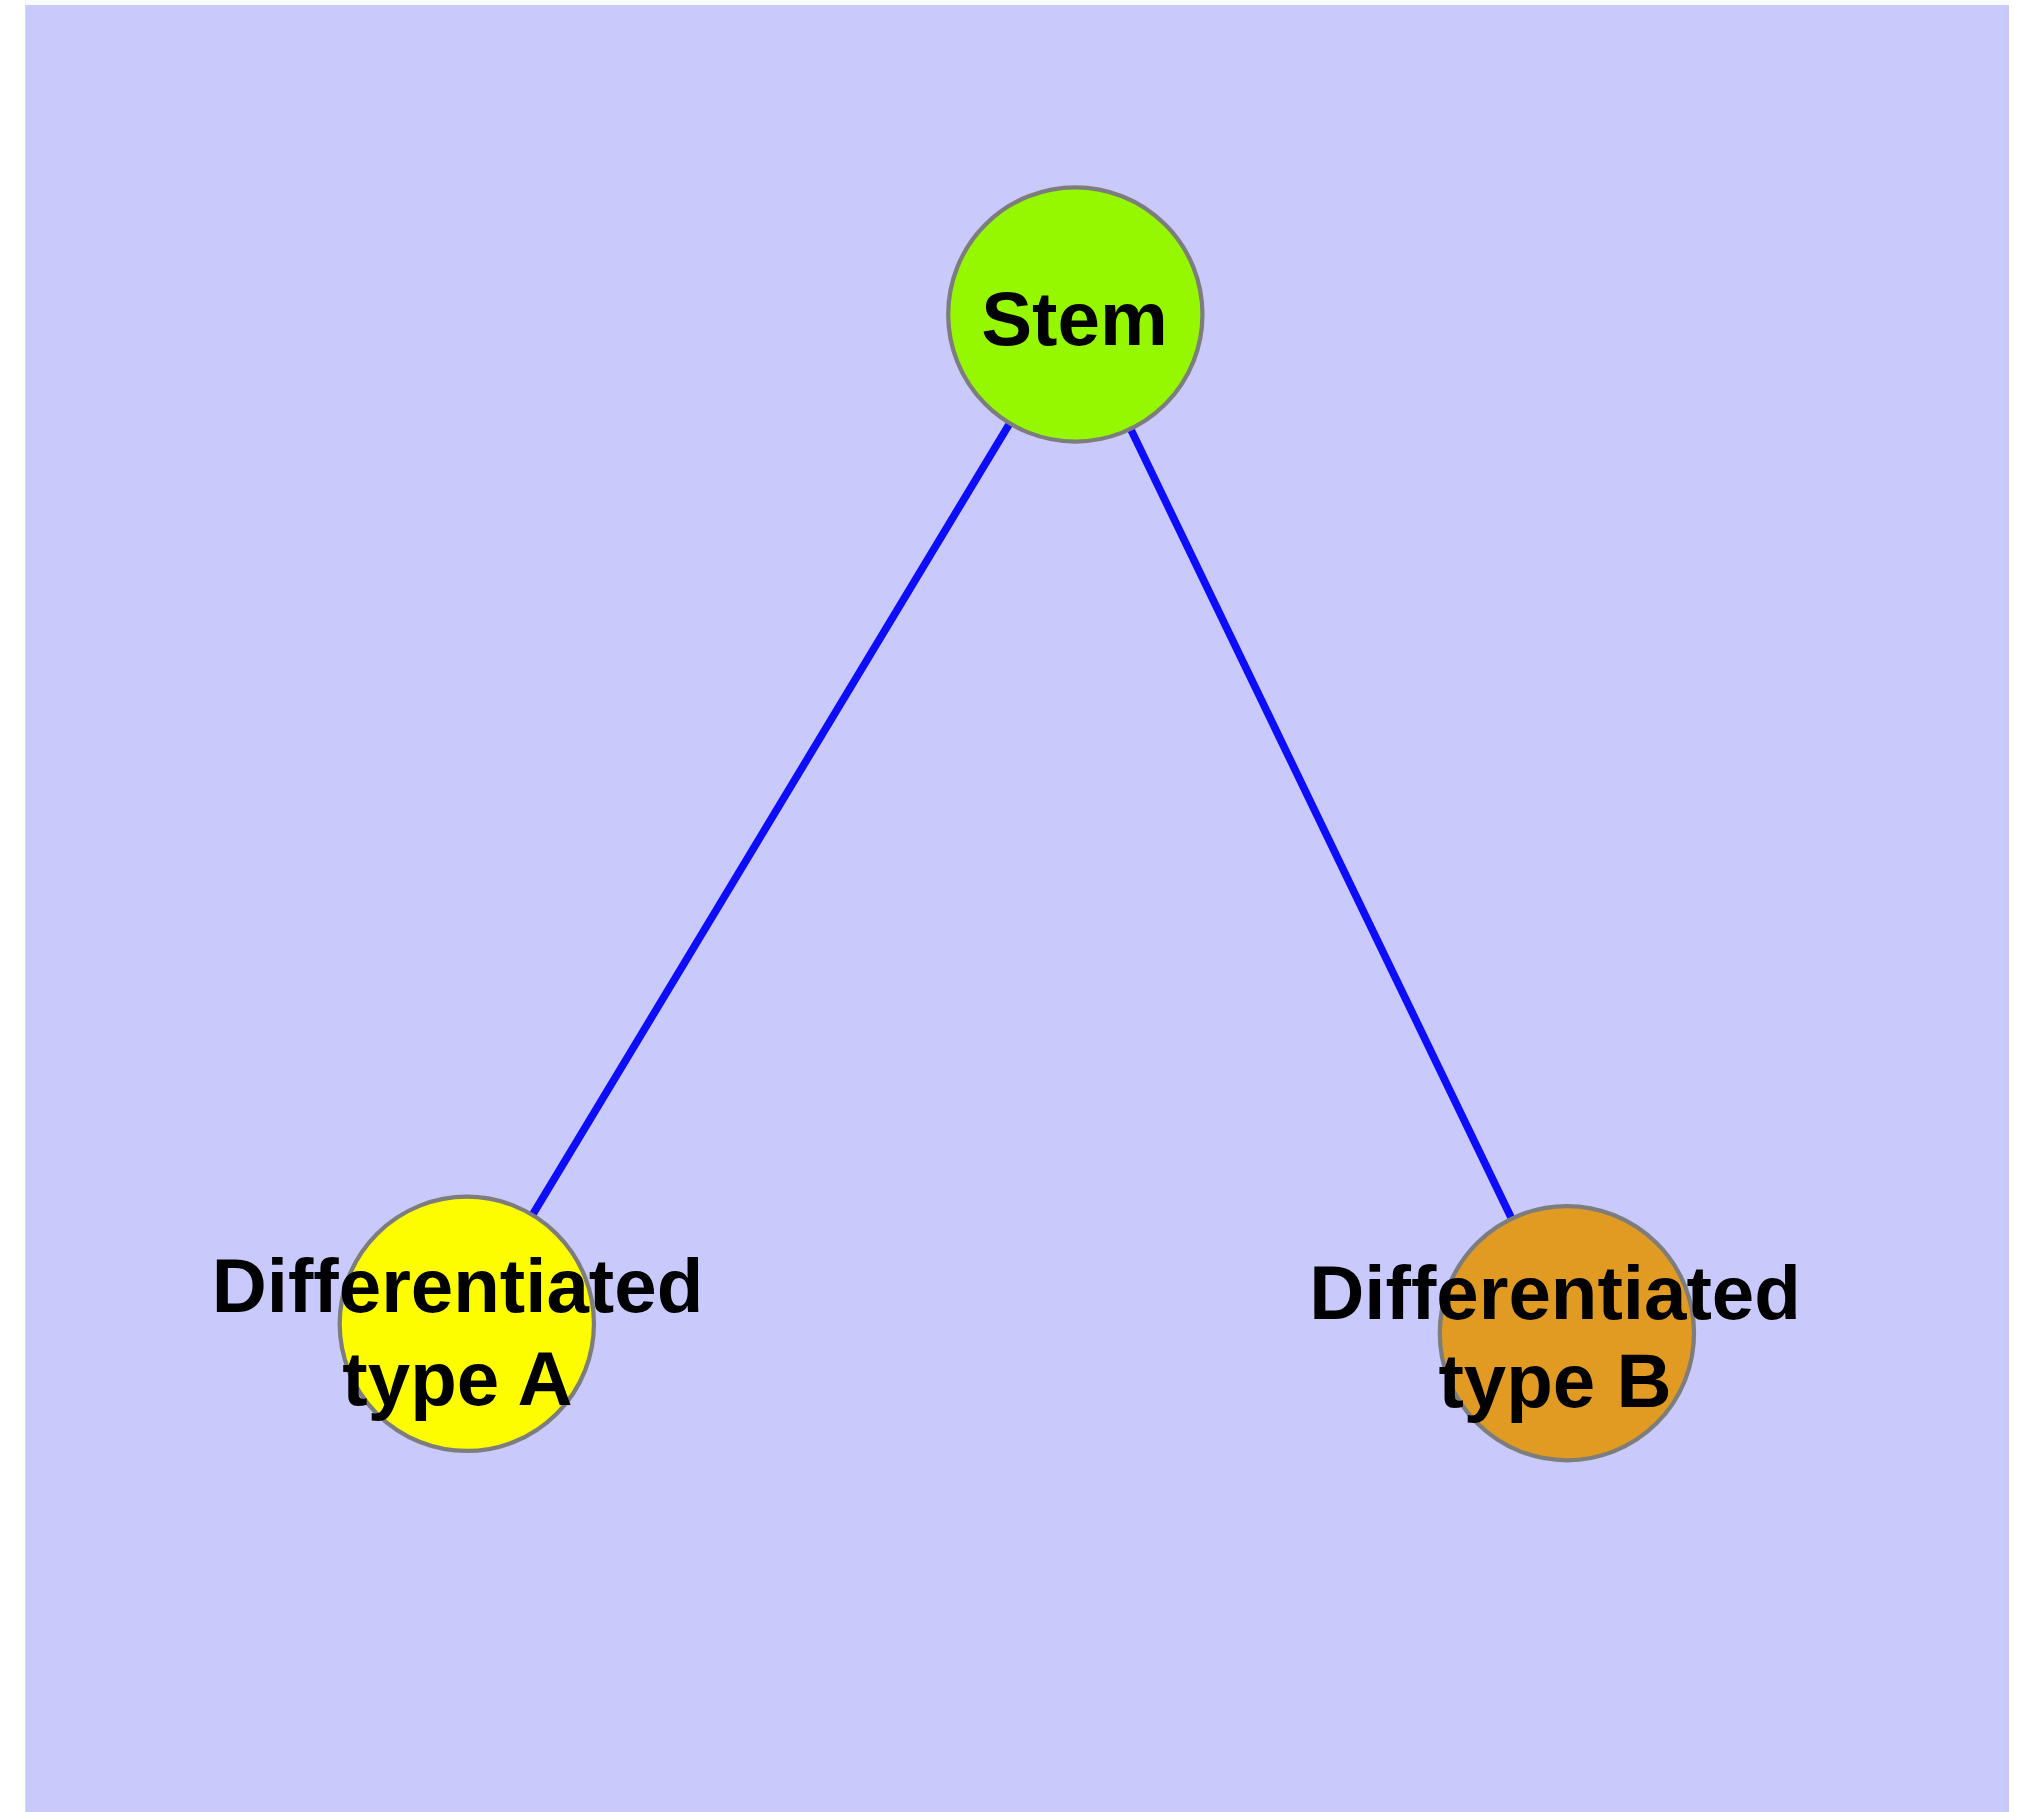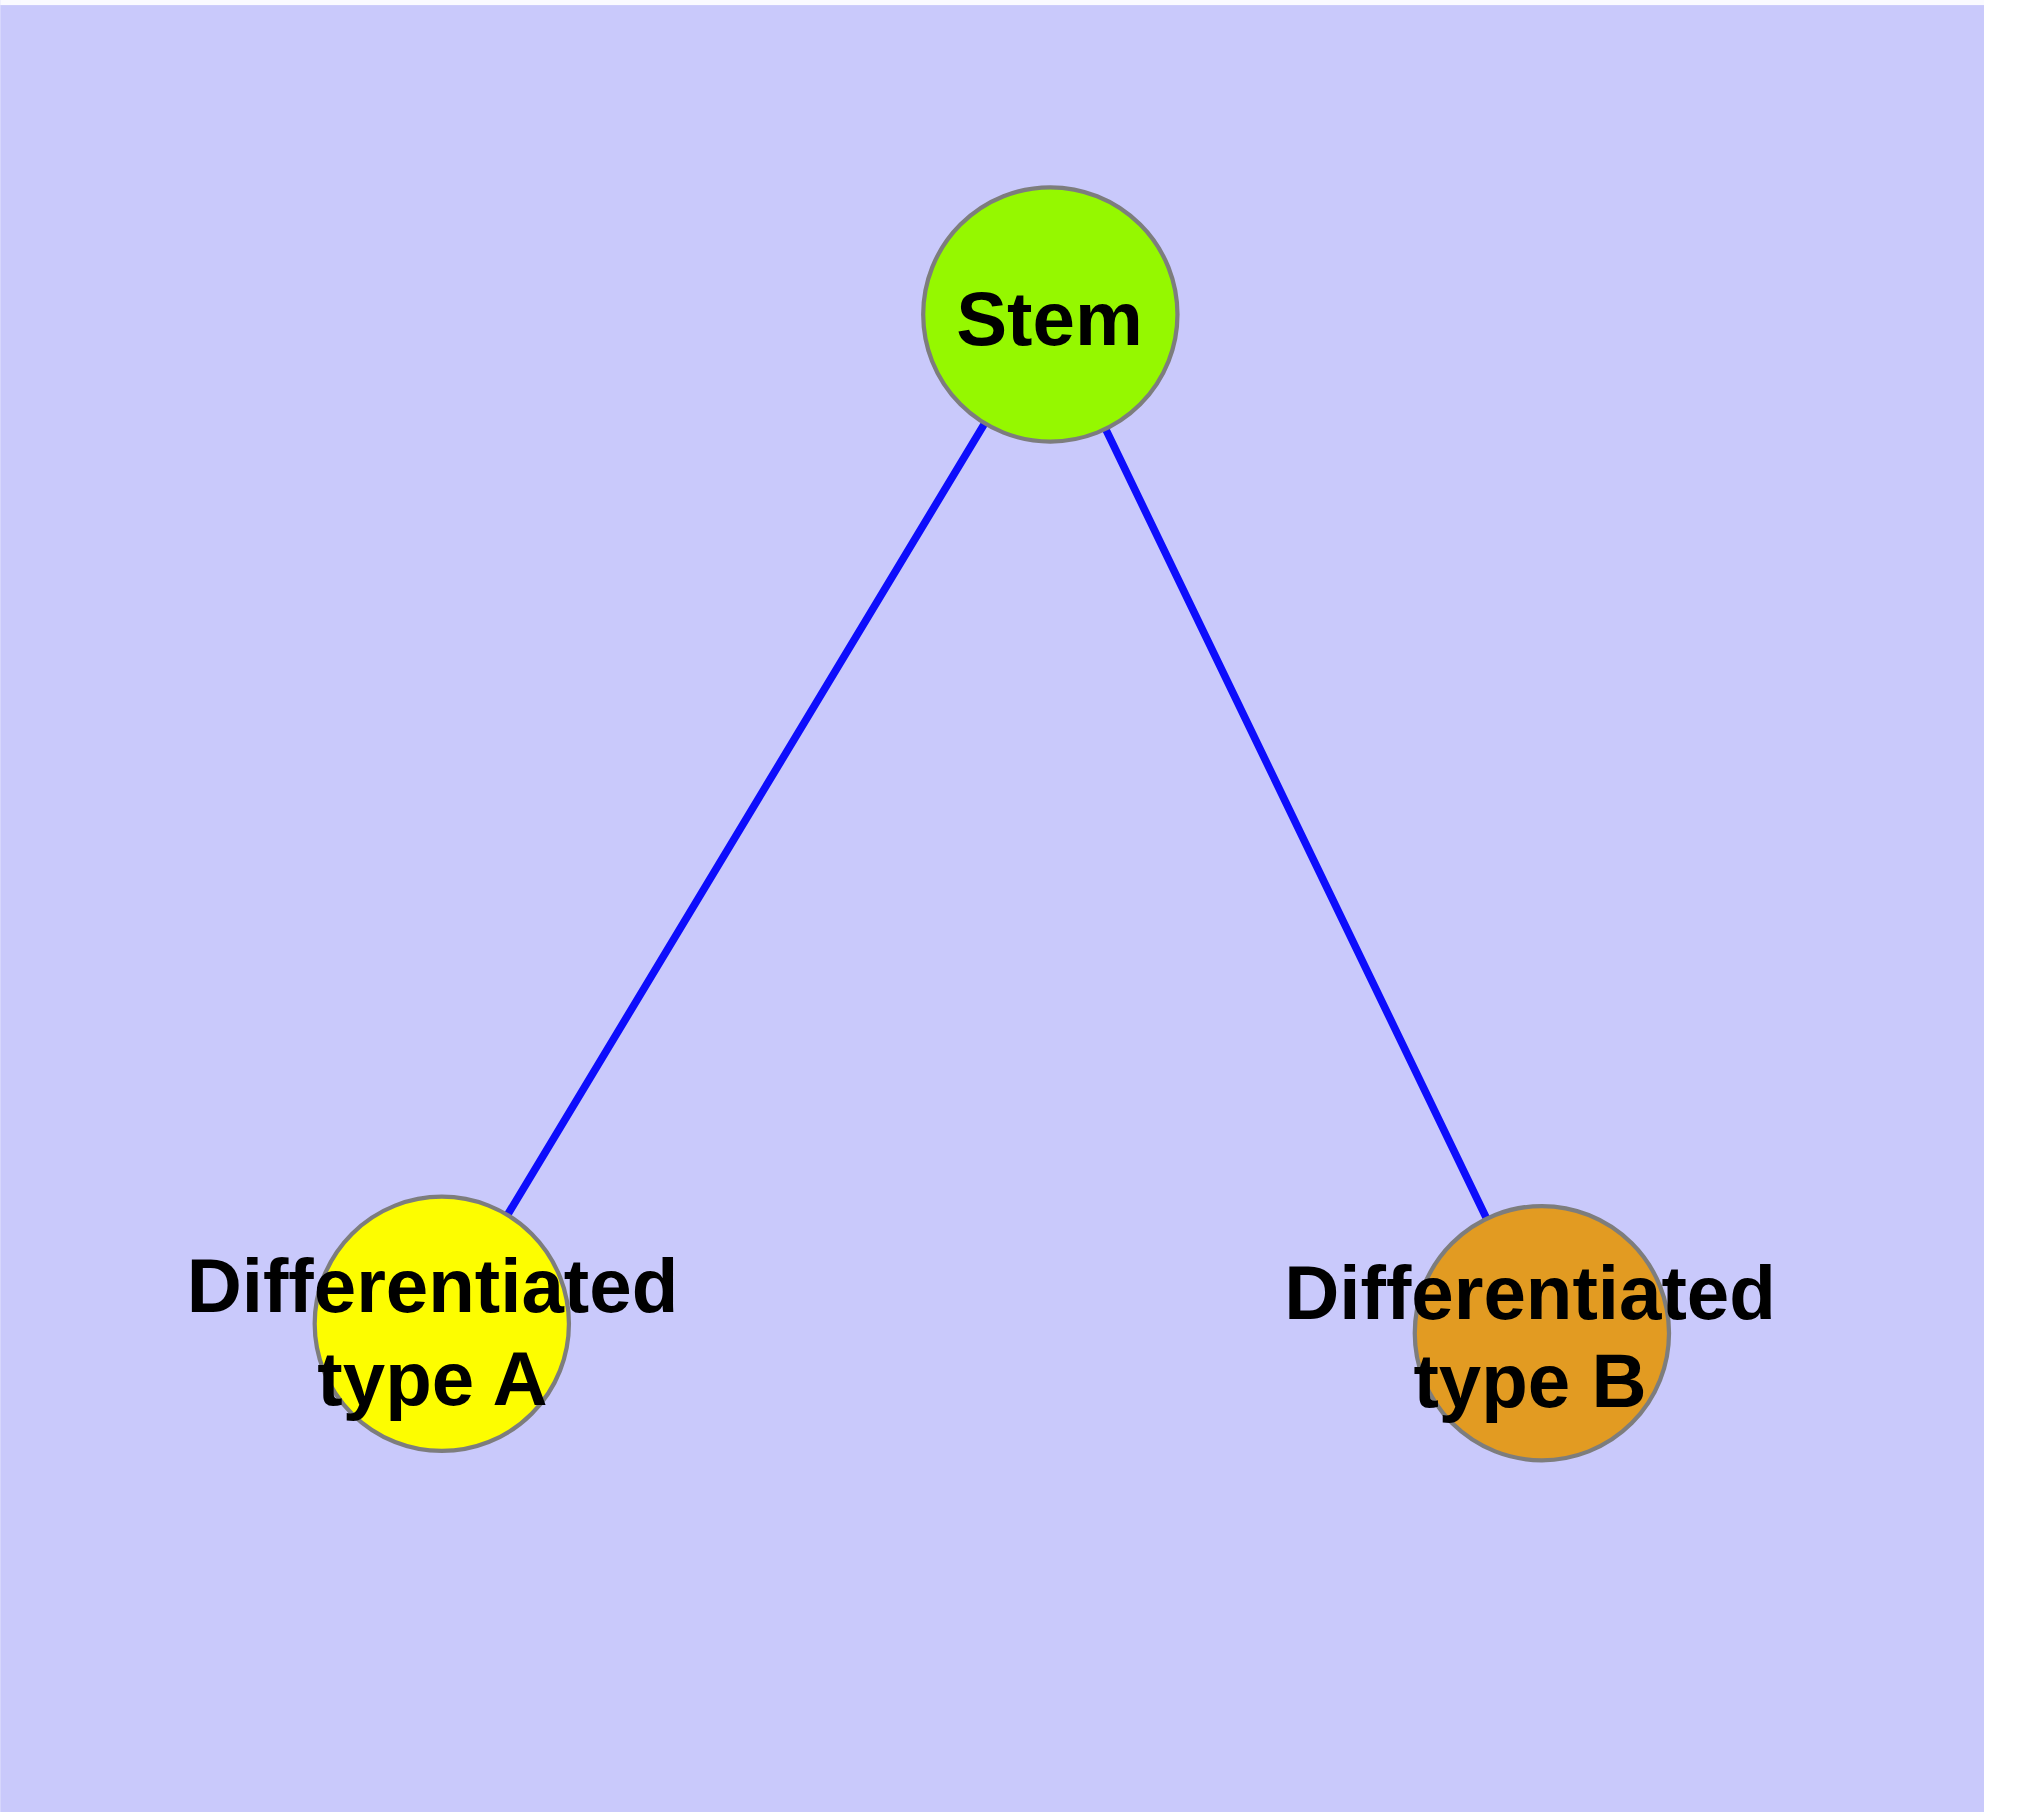--- a/index.html
+++ b/index.html
@@ -5,20 +5,21 @@
   html, body {
     margin: 0;
     padding: 0;
     background: #ffffff;
   }
   .stage {
     width: 1984px;
     height: 1812px;
     position: relative;
     overflow: hidden;
+    padding-left: 25px;
   }
   svg {
     display: block;
   }
   .node-label {
     font-family: "Liberation Sans", sans-serif;
     font-weight: bold;
     font-size: 90px;
     text-anchor: middle;
   }

